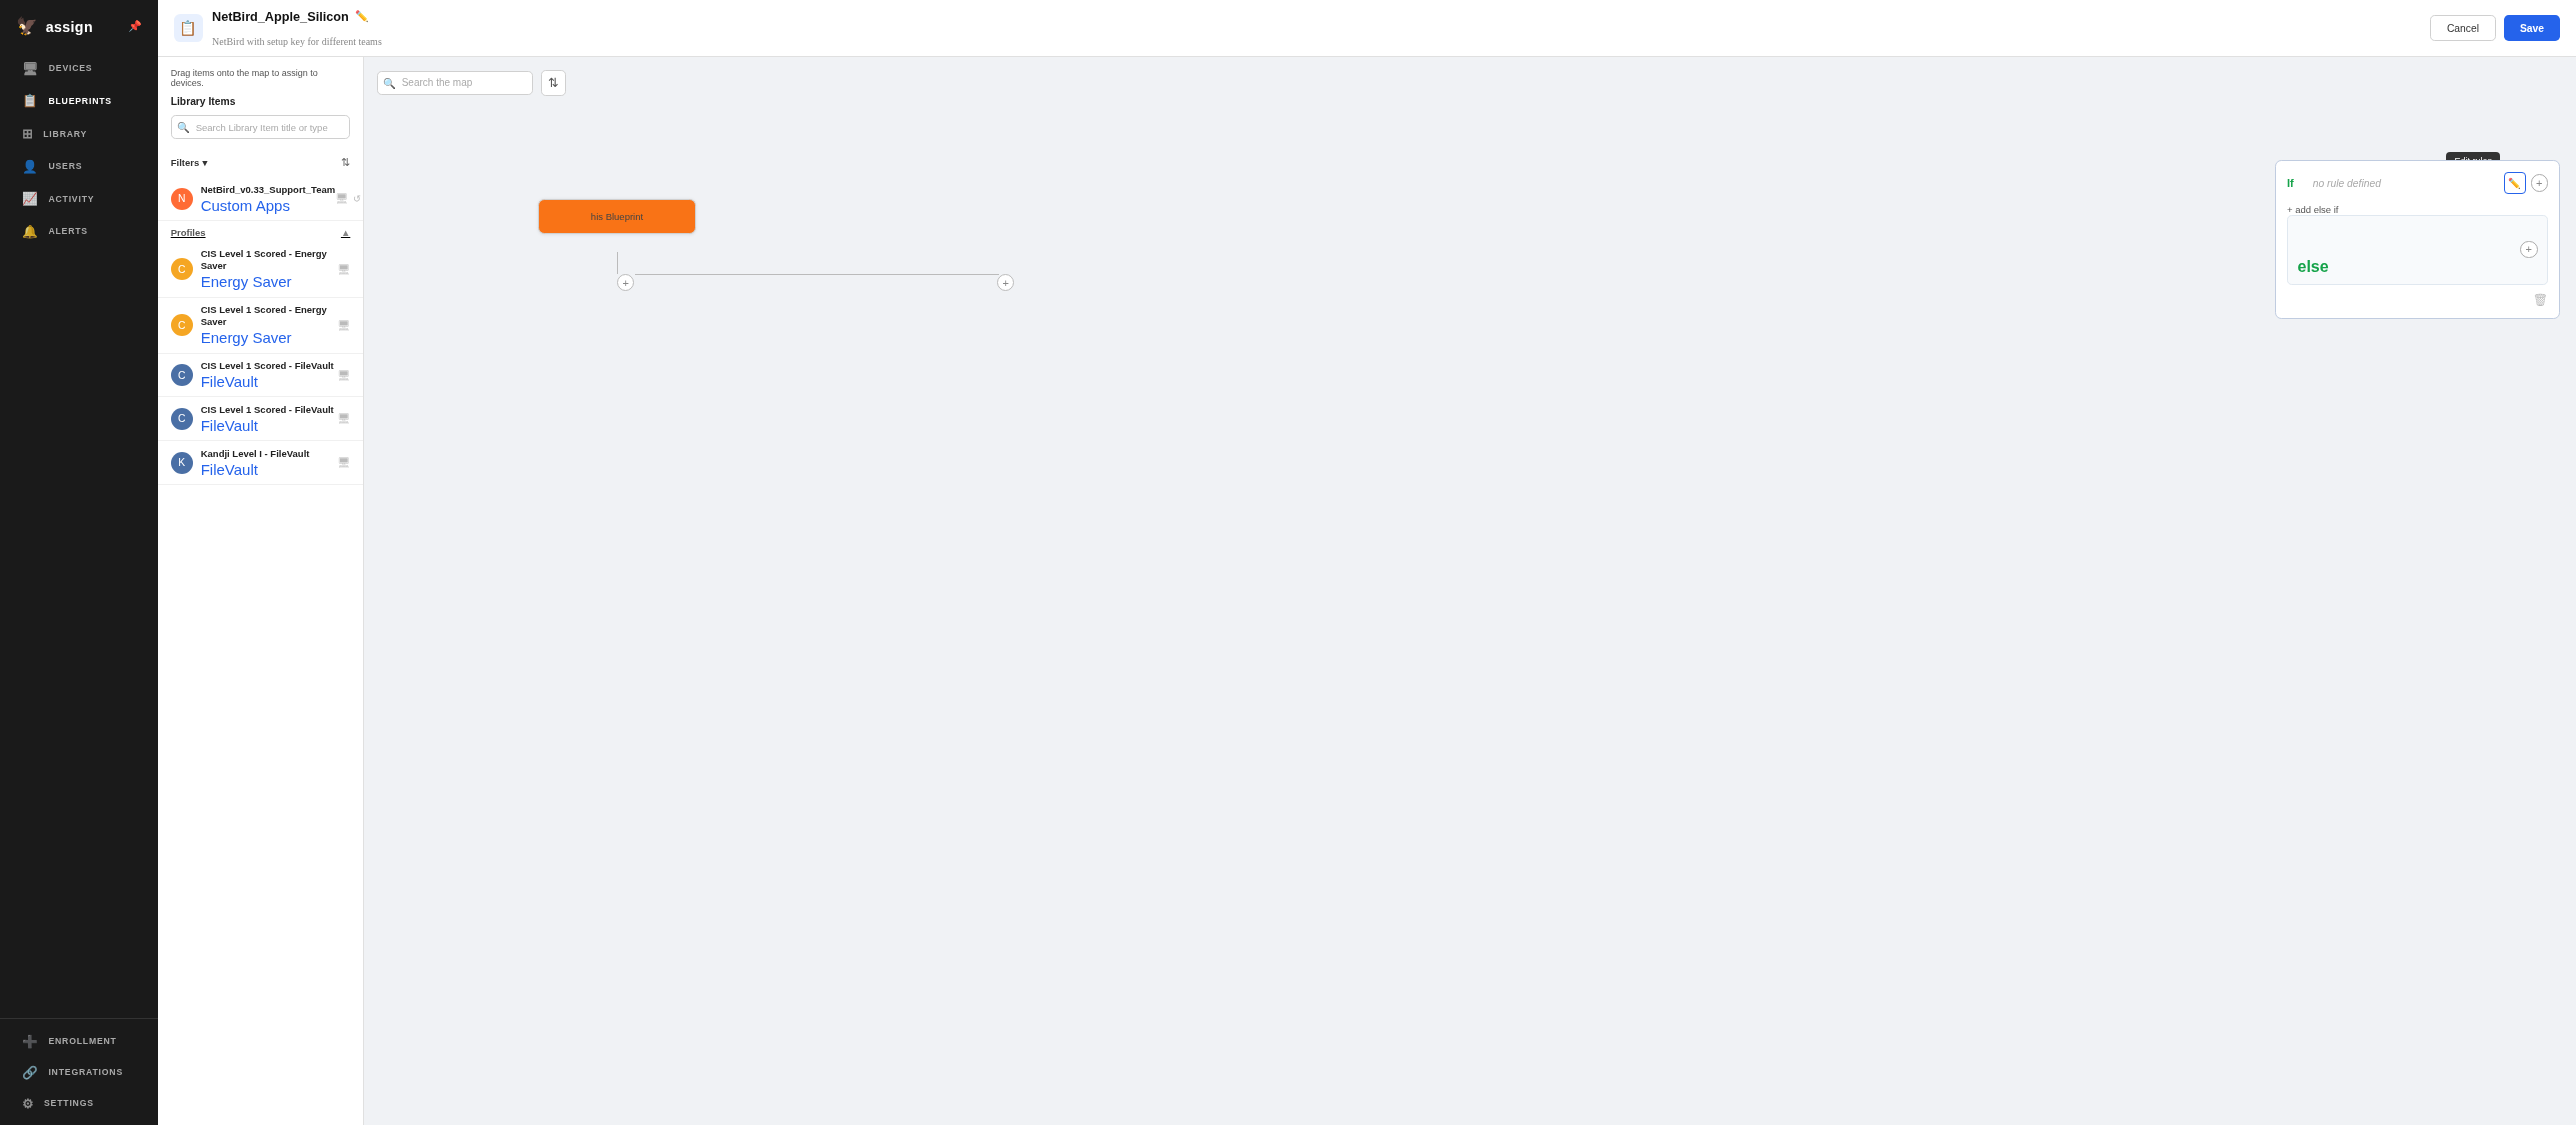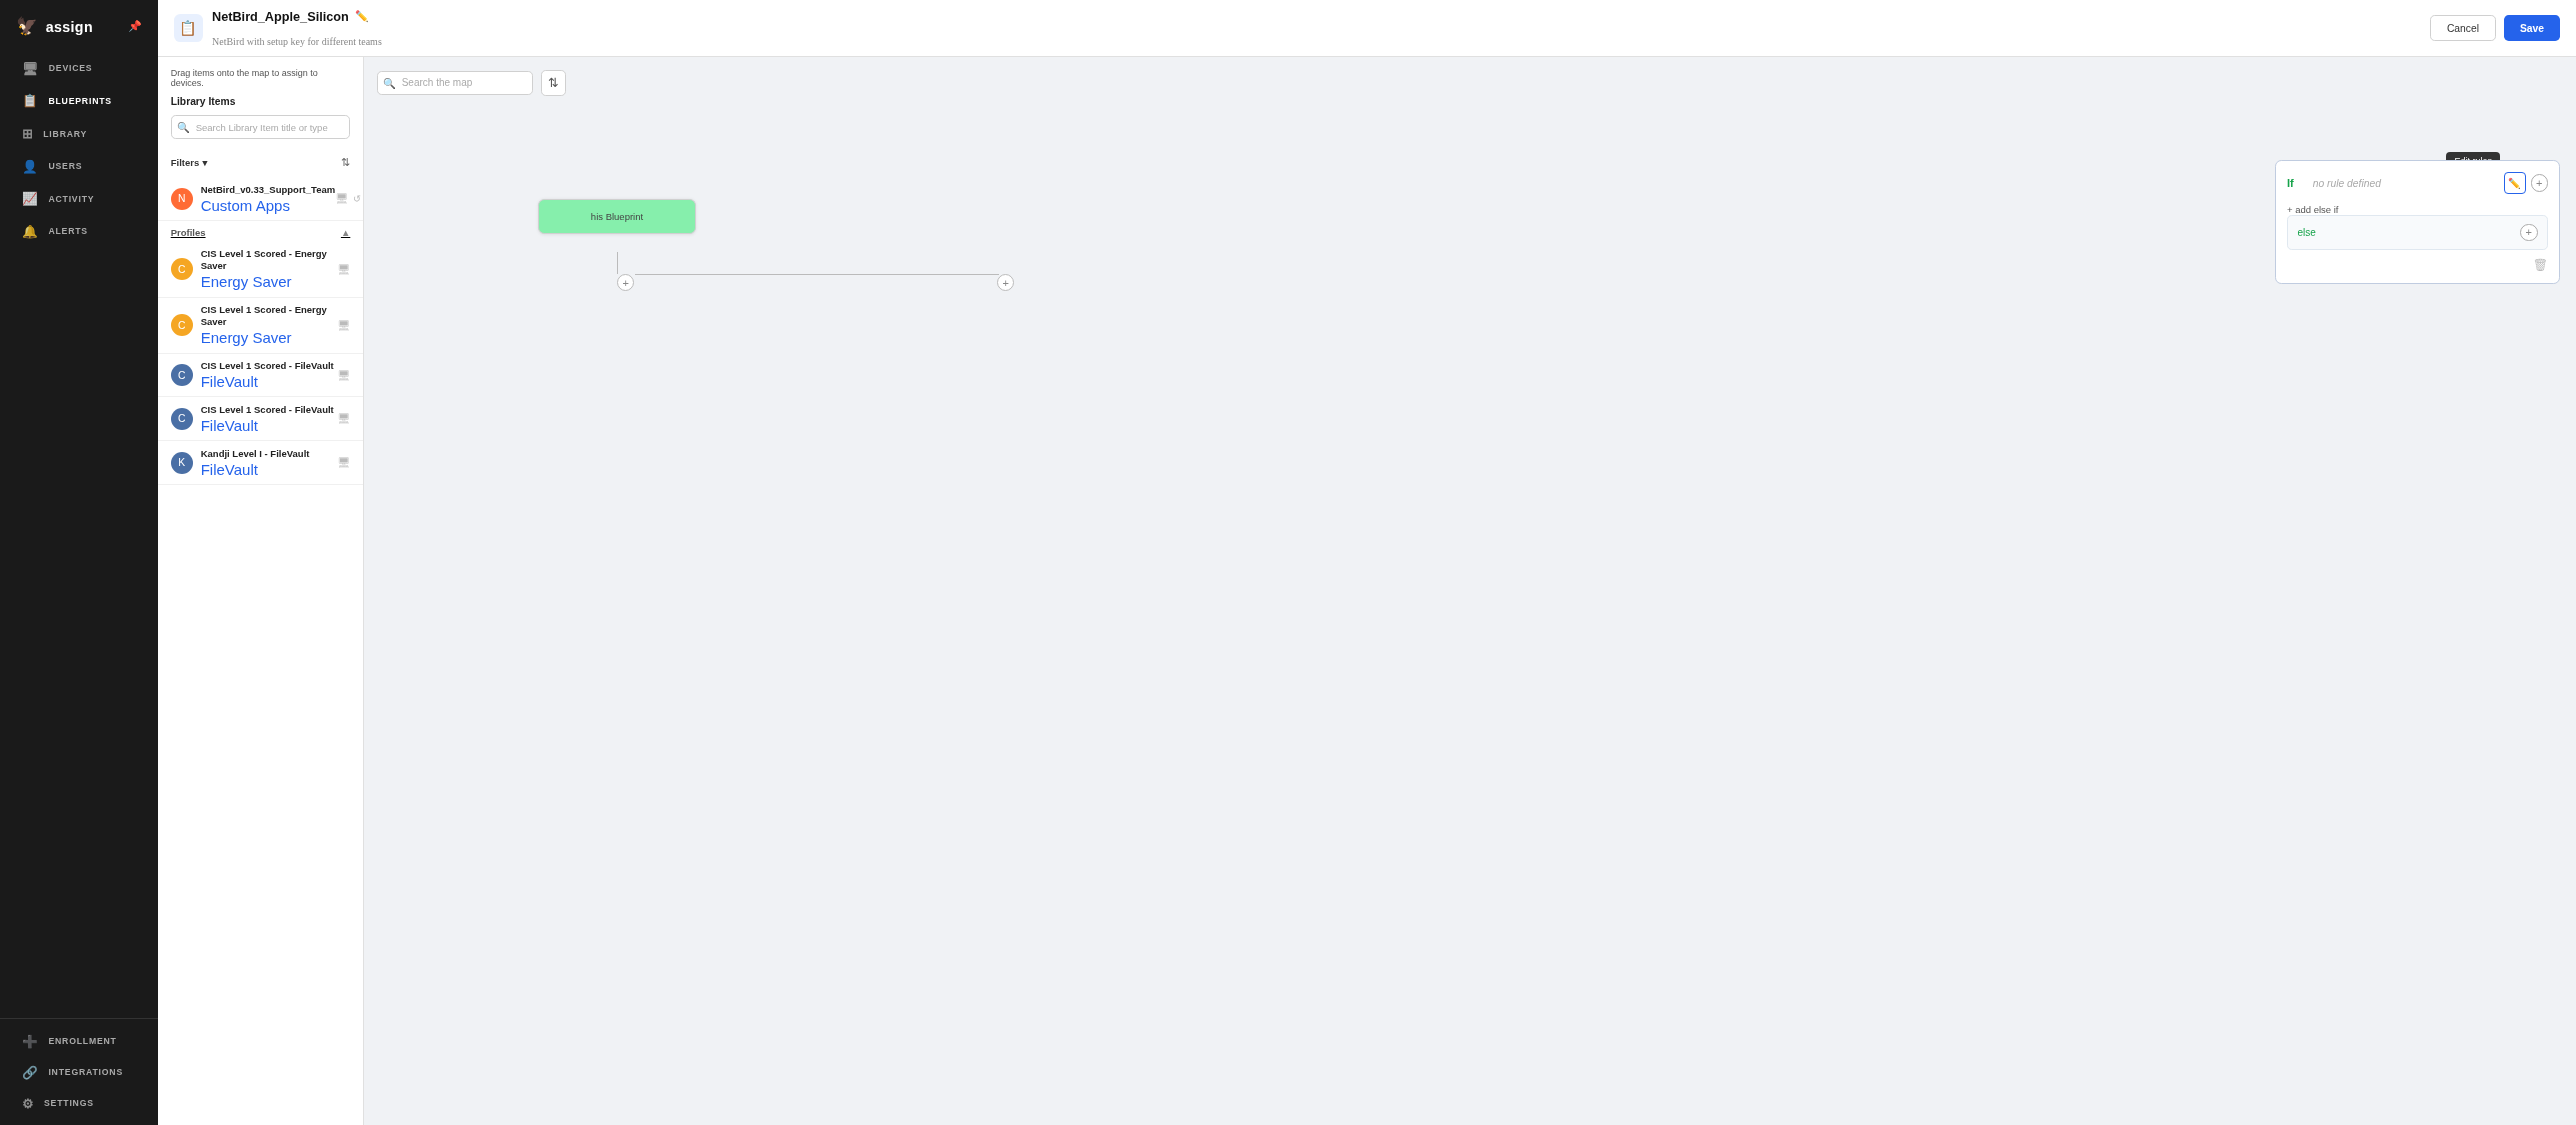--- a/index.html
+++ b/index.html
@@ -303,21 +303,21 @@
       border: 0.8px solid #d0d0d0;
       border-radius: 4.7px;
       padding: 4.7px 6.3px;
     }
 
     
     .blueprint-node {
       position: absolute;
       top: 142px;
       left: 174px;
-      background: #86efac;
+      background: #f97316;
       border: 0.8px solid #d0d0d0;
       border-radius: 6.3px;
       padding: 11px 16px;
       min-width: 158px;
       text-align: center;
       font-size: 9.5px;
       color: #444;
       box-shadow: 0 0.8px 3.2px rgba(0,0,0,0.08);
     }
 
@@ -398,22 +398,23 @@
       display: flex;
       align-items: center;
       justify-content: space-between;
       background: #f8fafc;
       border: 0.8px solid #e0e8f0;
       border-radius: 4.7px;
       padding: 8px 9.5px;
     }
     .kw-else {
       color: #16a34a;
-      font-weight: 400;
-      font-size: 10px;
+      font-weight: 700;
+      font-size: 16px;
+      margin-top: 34px;
     }
     .delete-btn {
       color: #bbb;
       cursor: pointer;
       font-size: 12px;
     }
 
     
     .tooltip-edit-rules {
       position: absolute;

